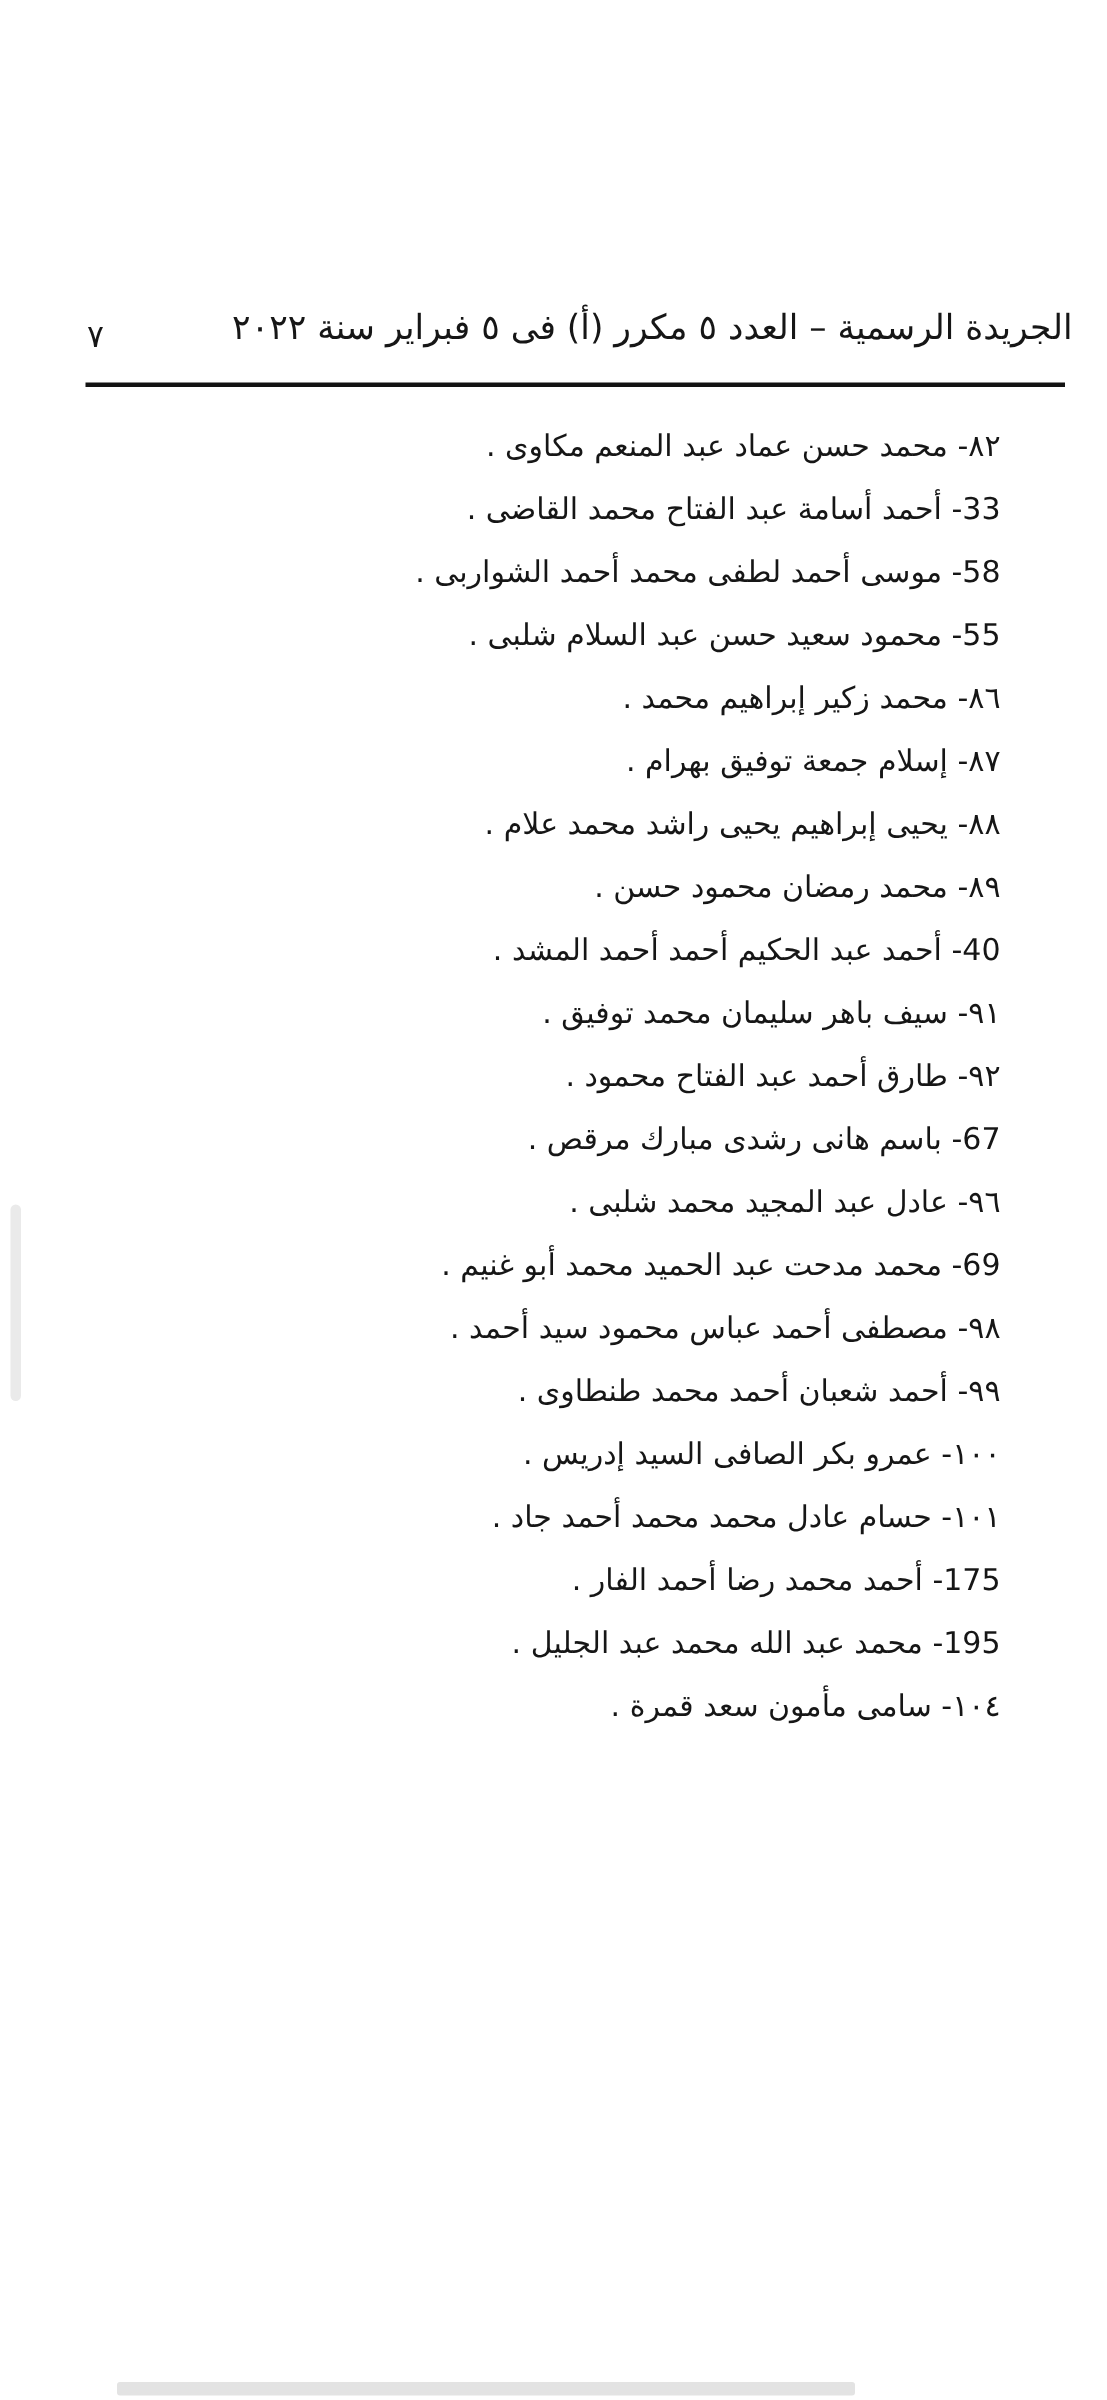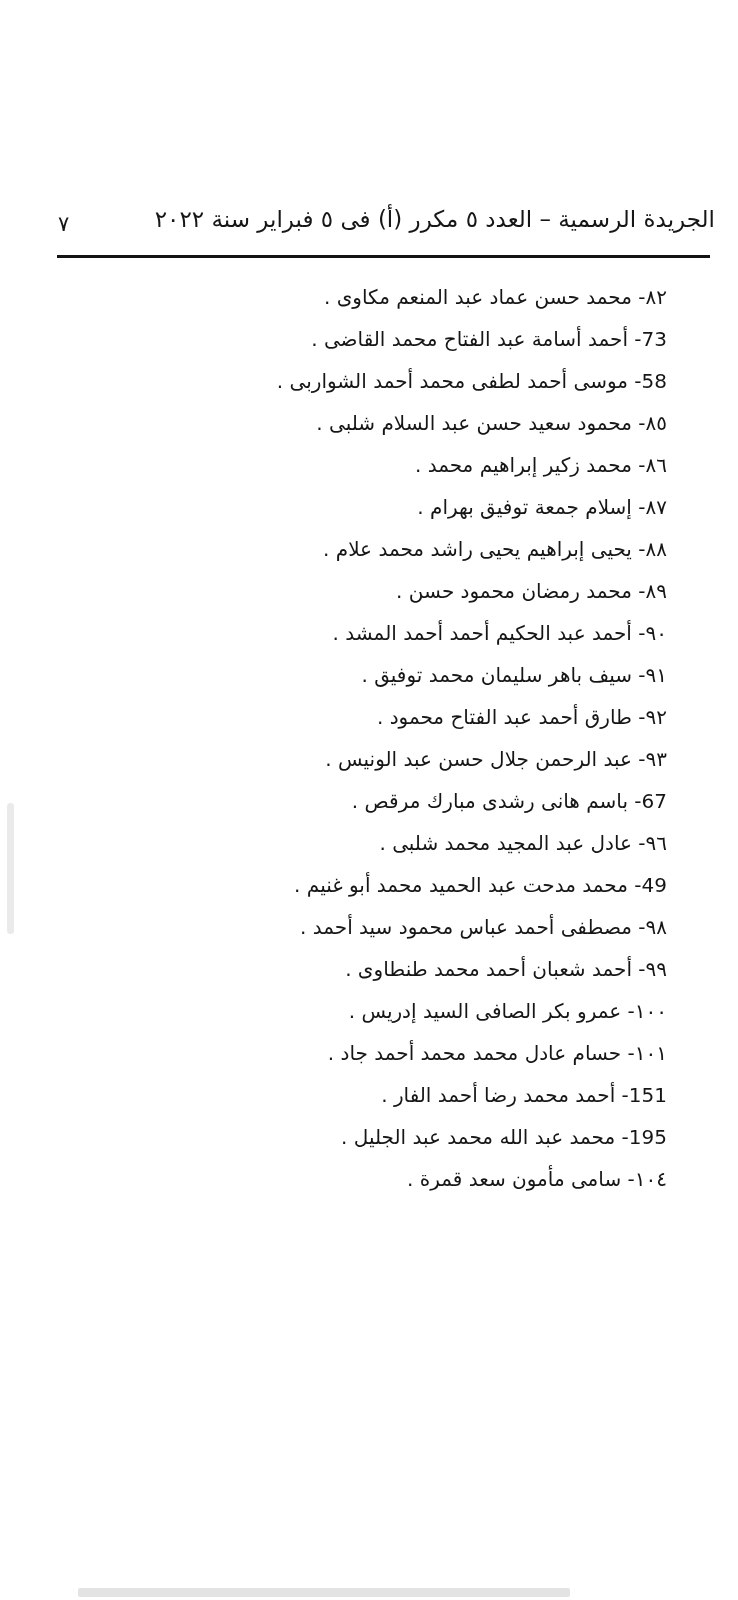--- a/index.html
+++ b/index.html
@@ -88,39 +88,38 @@
 
   <div class="header">
     <span class="page-number">٧</span>
     <span class="header-title">الجريدة الرسمية – العدد ٥ مكرر (أ) فى ٥ فبراير سنة ٢٠٢٢</span>
   </div>
 
   <div class="rule"></div>
 
   <div class="name-list">
     <div class="row">٨٢- محمد حسن عماد عبد المنعم مكاوى .</div>
-    <div class="row">73- أحمد أسامة عبد الفتاح محمد القاضى .</div>
+    <div class="row">33- أحمد أسامة عبد الفتاح محمد القاضى .</div>
     <div class="row">58- موسى أحمد لطفى محمد أحمد الشواربى .</div>
-    <div class="row">٨٥- محمود سعيد حسن عبد السلام شلبى .</div>
+    <div class="row">55- محمود سعيد حسن عبد السلام شلبى .</div>
     <div class="row">٨٦- محمد زكير إبراهيم محمد .</div>
     <div class="row">٨٧- إسلام جمعة توفيق بهرام .</div>
     <div class="row">٨٨- يحيى إبراهيم يحيى راشد محمد علام .</div>
     <div class="row">٨٩- محمد رمضان محمود حسن .</div>
-    <div class="row">٩٠- أحمد عبد الحكيم أحمد أحمد المشد .</div>
+    <div class="row">40- أحمد عبد الحكيم أحمد أحمد المشد .</div>
     <div class="row">٩١- سيف باهر سليمان محمد توفيق .</div>
     <div class="row">٩٢- طارق أحمد عبد الفتاح محمود .</div>
-    <div class="row">٩٣- عبد الرحمن جلال حسن عبد الونيس .</div>
     <div class="row">67- باسم هانى رشدى مبارك مرقص .</div>
     <div class="row">٩٦- عادل عبد المجيد محمد شلبى .</div>
-    <div class="row">49- محمد مدحت عبد الحميد محمد أبو غنيم .</div>
+    <div class="row">69- محمد مدحت عبد الحميد محمد أبو غنيم .</div>
     <div class="row">٩٨- مصطفى أحمد عباس محمود سيد أحمد .</div>
     <div class="row">٩٩- أحمد شعبان أحمد محمد طنطاوى .</div>
     <div class="row">١٠٠- عمرو بكر الصافى السيد إدريس .</div>
     <div class="row">١٠١- حسام عادل محمد محمد أحمد جاد .</div>
-    <div class="row">151- أحمد محمد رضا أحمد الفار .</div>
+    <div class="row">175- أحمد محمد رضا أحمد الفار .</div>
     <div class="row">195- محمد عبد الله محمد عبد الجليل .</div>
     <div class="row">١٠٤- سامى مأمون سعد قمرة .</div>
   </div>
 
   <div class="v-scrollbar"></div>
   <div class="h-scrollbar"></div>
 
 </div>
 
 </body></html>

